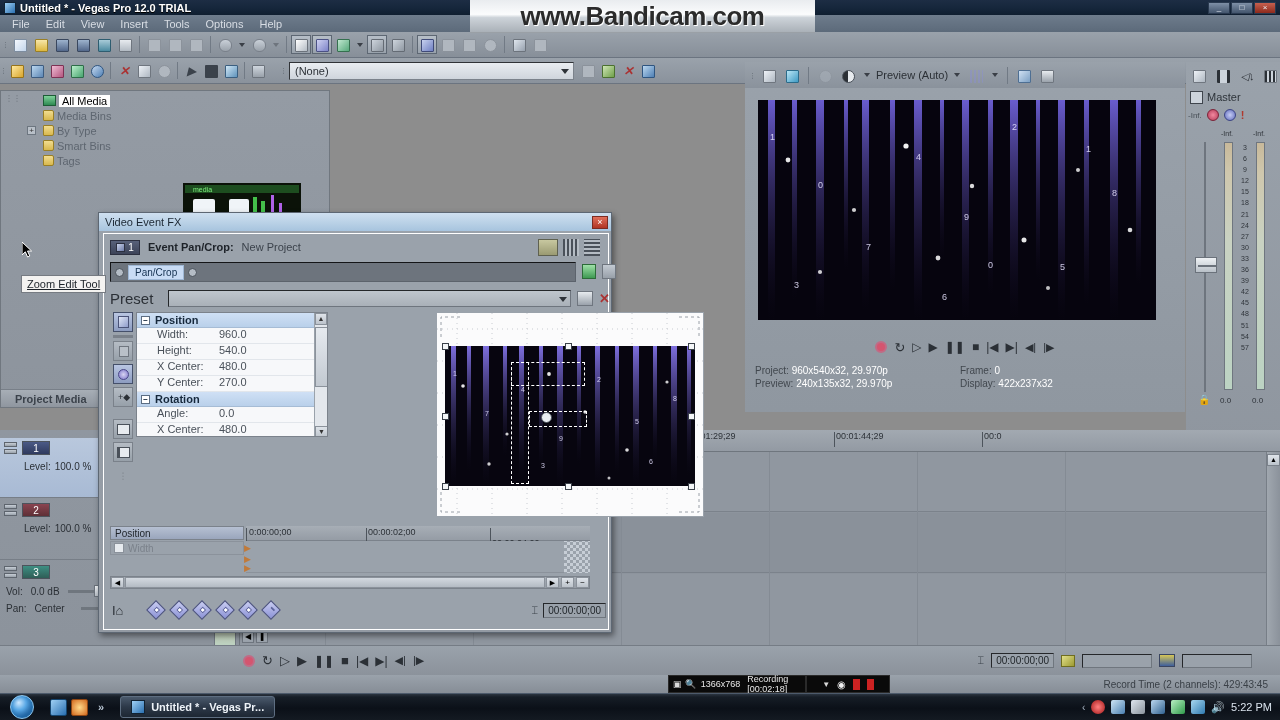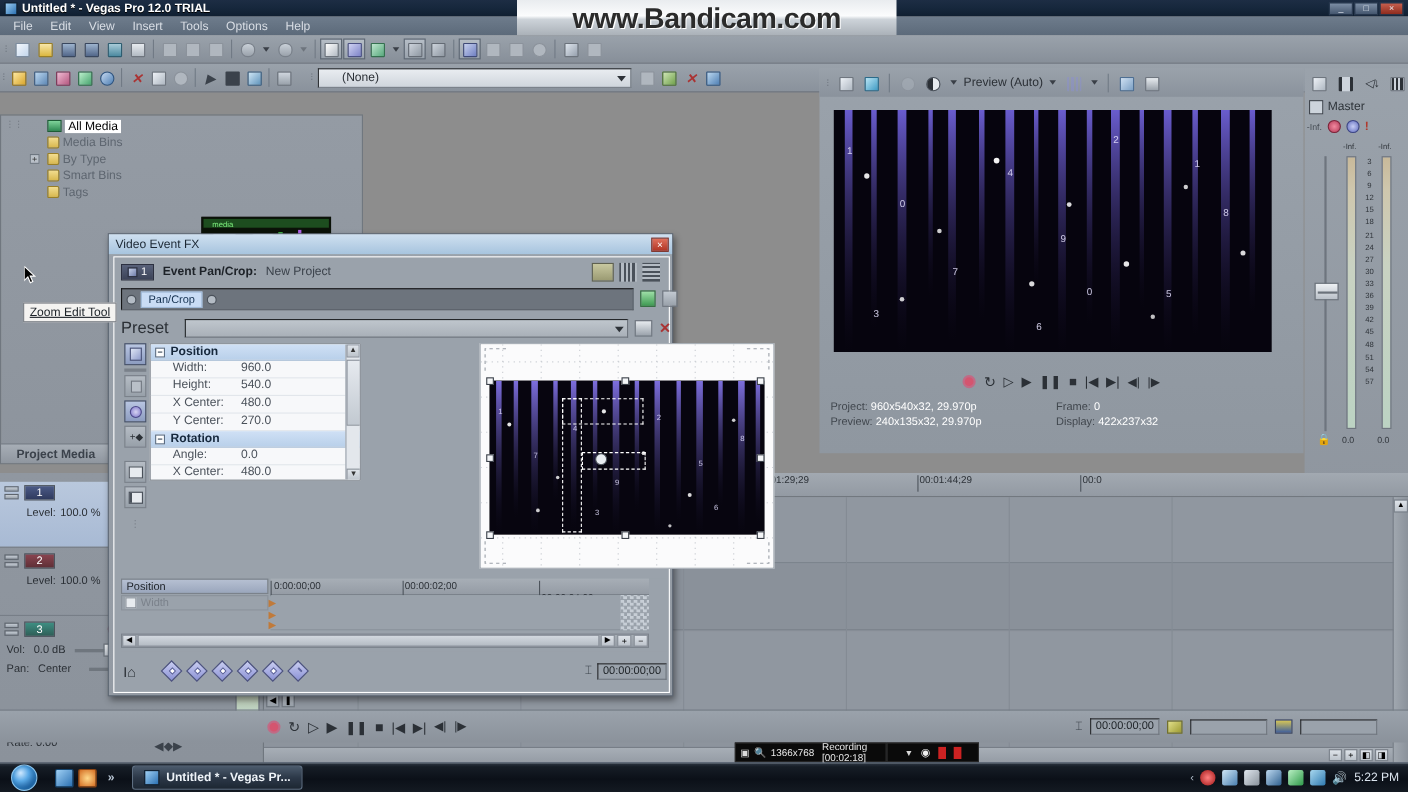--- a/index.html
+++ b/index.html
@@ -32,21 +32,21 @@
   .tbicon.active { border:1px solid #5d6773; background:linear-gradient(to bottom,#b6bec7,#99a2ac); }
   .caret { width:0;height:0;border-left:3px solid transparent;border-right:3px solid transparent;border-top:4px solid #3a3f47; display:inline-block; margin:0 3px;}
   .toolbar2 { height:26px; background:linear-gradient(to bottom,#9aa2ab,#8a929c); display:flex; align-items:center; border-bottom:1px solid #6b7480;}
   .grip { width:7px;height:22px; display:flex; flex-direction:column; justify-content:center; align-items:center; color:#5a626c; font-size:7px; line-height:5px;}
 
   
   #work { position:absolute; left:0; top:90px; width:1280px; height:603px; background:#8d8d8d; }
 
   
   .panel { position:absolute; background:#9097a0; border:1px solid #70777f; }
-  #media-panel { left:0; top:14px; width:330px; height:318px; background:linear-gradient(to bottom,#949ba4,#8d949d);}
+  #media-panel { left:0; top:0; width:330px; height:318px; background:linear-gradient(to bottom,#949ba4,#8d949d);}
   .tree { position:absolute; left:24px; top:2px; width:300px; font-size:11px; color:#5e6670; }
   .tree .row { height:15px; display:flex; align-items:center; gap:3px; padding-left:18px; position:relative;}
   .tree .row .fold { width:11px;height:11px; background:linear-gradient(to bottom,#f2dd90,#d8b84e); border:1px solid #9a7f25; border-radius:1px 2px 2px 1px;}
   .tree .row.sel span.lbl { background:#ffffff; color:#000; padding:0 3px; }
   .tree .row span.lbl { color:#5e6670;}
   .tree .expander { position:absolute; left:2px; top:3px; width:9px;height:9px; border:1px solid #6d7680; background:#b9c0c8; font-size:8px; line-height:7px; text-align:center; color:#333;}
   .filmicon { width:13px;height:11px; background:linear-gradient(to bottom,#7fd39a,#2e8a52); border:1px solid #1d5c36; }
   .panel-tab { position:absolute; bottom:0; left:0; height:18px; background:linear-gradient(to bottom,#a7aeb6,#8f969f); border-top:1px solid #787f88;
                width:330px; }
   .panel-tab b { font-size:11px; font-weight:bold; color:#3b424b; position:absolute; left:14px; top:3px;}
@@ -310,21 +310,21 @@
       </div>
     <div class="tbicon">
         <i style="background:linear-gradient(135deg,#cfe6f5,#5f93bb);border:1px solid #3b5f80;"></i>
       </div>
     <div class="tbsep"></div>
     <div class="tbicon">
         <i style="background:linear-gradient(to bottom,#cfd6de,#99a1aa);border:1px solid #6c737c;"></i>
       </div>
 
     <div class="grip" style="margin-left:12px;">⋮</div>
-    <div style="position:relative;width:285px;height:18px;margin-left:2px;background:linear-gradient(to bottom,#e9edf1,#cfd5dc);border:1px inset #7b828b;display:flex;align-items:center;padding-left:21px;">
+    <div style="position:relative;width:285px;height:18px;margin-left:2px;background:linear-gradient(to bottom,#e9edf1,#cfd5dc);border:1px inset #7b828b;display:flex;align-items:center;padding-left:5px;">
       <span style="font-size:11px;color:#2b3036;">(None)</span>
       <span style="position:absolute;right:4px;top:6px;width:0;height:0;border-left:4px solid transparent;border-right:4px solid transparent;border-top:5px solid #2d3238;"></span>
     </div>
     <div class="tbicon" style="margin-left:4px;">
         <i style="background:#b0b7bf;border:1px solid #8b929b;"></i>
       </div>
     <div class="tbicon">
         <i style="background:linear-gradient(135deg,#cfe6b5,#6fa04a);border:1px solid #4b7030;"></i>
       </div>
     <div class="tbicon">
@@ -1018,20 +1018,23 @@
     <div style="margin-left:auto;display:flex;align-items:center;gap:7px;padding-right:28px;">
       <span style="color:#3b424b;font-size:11px;">⌶</span>
       <span class="tc-box">00:00:00;00</span>
       <span style="width:14px;height:12px;background:linear-gradient(135deg,#e2e08a,#9c9a32);border:1px solid #6f6d20;display:inline-block;"></span>
       <span style="width:70px;height:14px;background:#9aa2ab;border:1px inset #6f767e;display:inline-block;"></span>
       <span style="width:16px;height:13px;background:linear-gradient(to bottom,#d6c657,#3f5f9c);border:1px solid #3a4560;display:inline-block;"></span>
       <span style="width:70px;height:14px;background:#9aa2ab;border:1px inset #6f767e;display:inline-block;"></span>
     </div>
   </div>
 
+  <div id="statusbar">
+    <span class="st">Record Time (2 channels): 429:43:45</span>
+  </div>
 </div>
 
 <div id="rec-bar" style="left:668px;top:675px;width:138px;height:18px;background:#0a0a0a;border:1px solid #2a2a2a;display:flex;align-items:center;gap:4px;padding-left:4px;">
   <span style="color:#dcdcdc;font-size:9px;">▣</span>
   <span style="color:#dcdcdc;font-size:9px;">🔍</span>
   <span style="color:#e8e8e8;font-size:9px;">1366x768</span>
   <span style="color:#e8e8e8;font-size:9px;margin-left:3px;">Recording [00:02:18]</span>
 </div>
 <div style="position:absolute;left:806px;top:675px;width:84px;height:18px;background:#0a0a0a;border:1px solid #2a2a2a;display:flex;align-items:center;gap:7px;justify-content:center;">
   <span style="color:#d8d8d8;font-size:8px;">▼</span>

